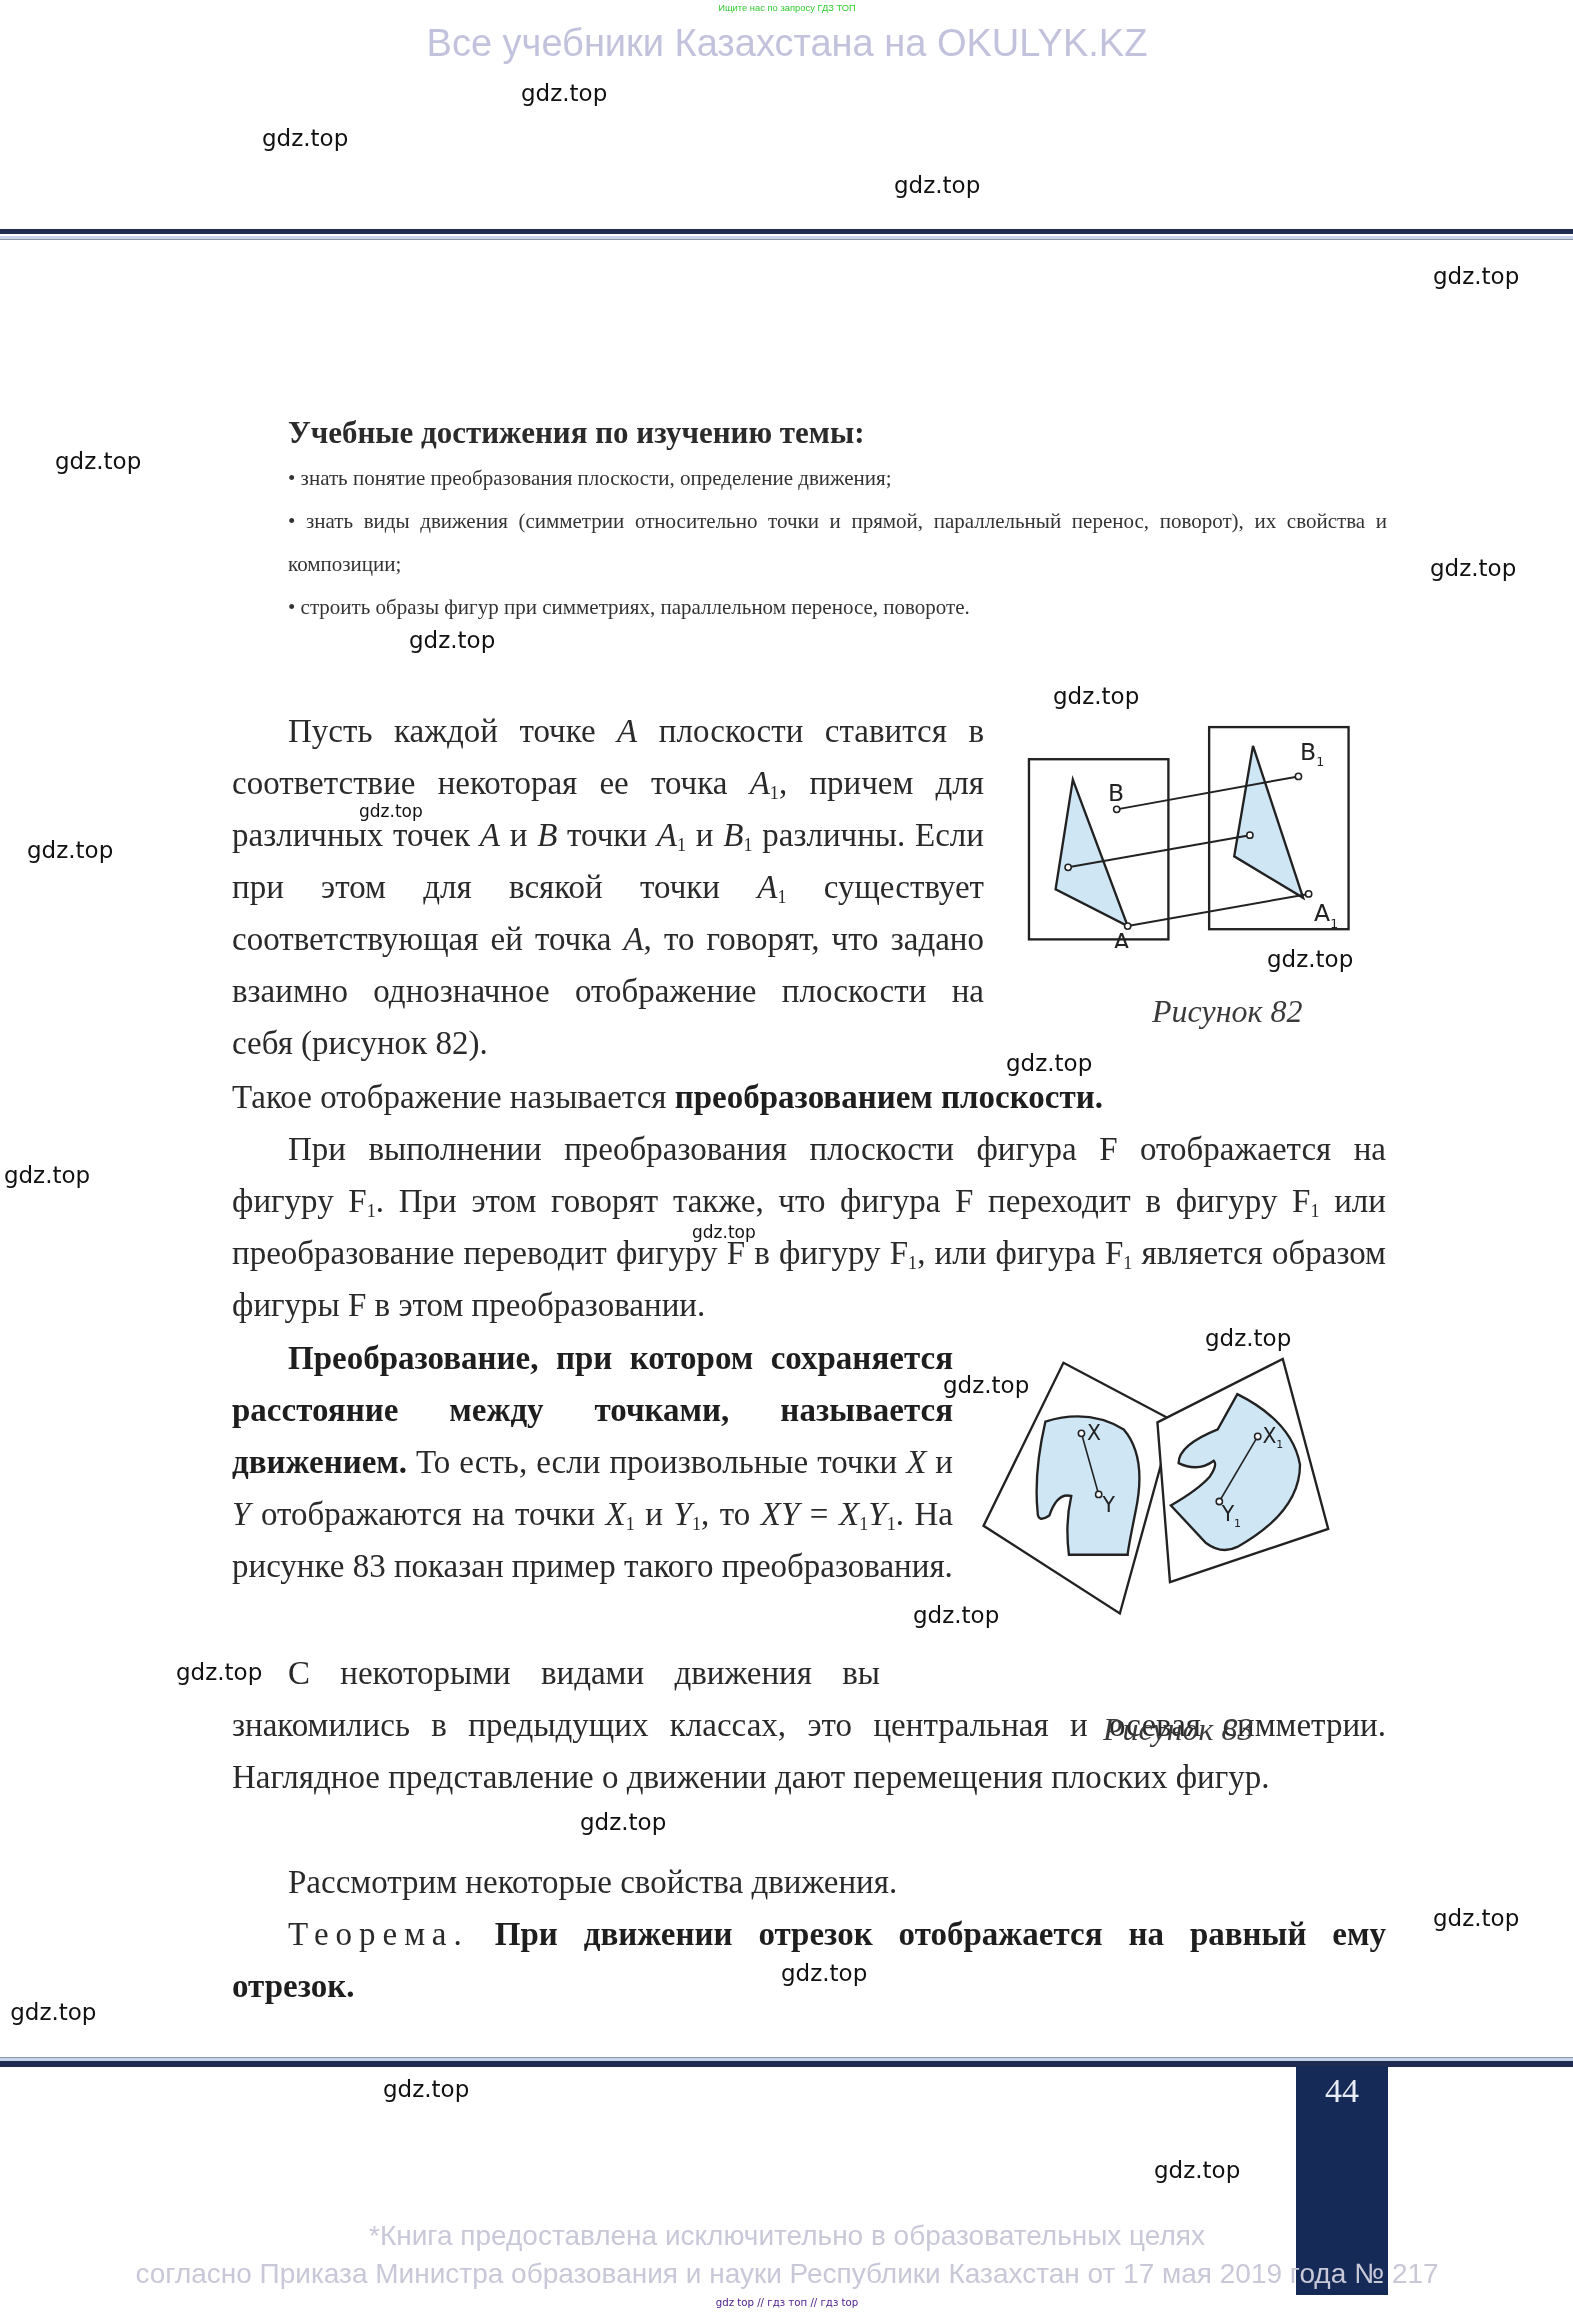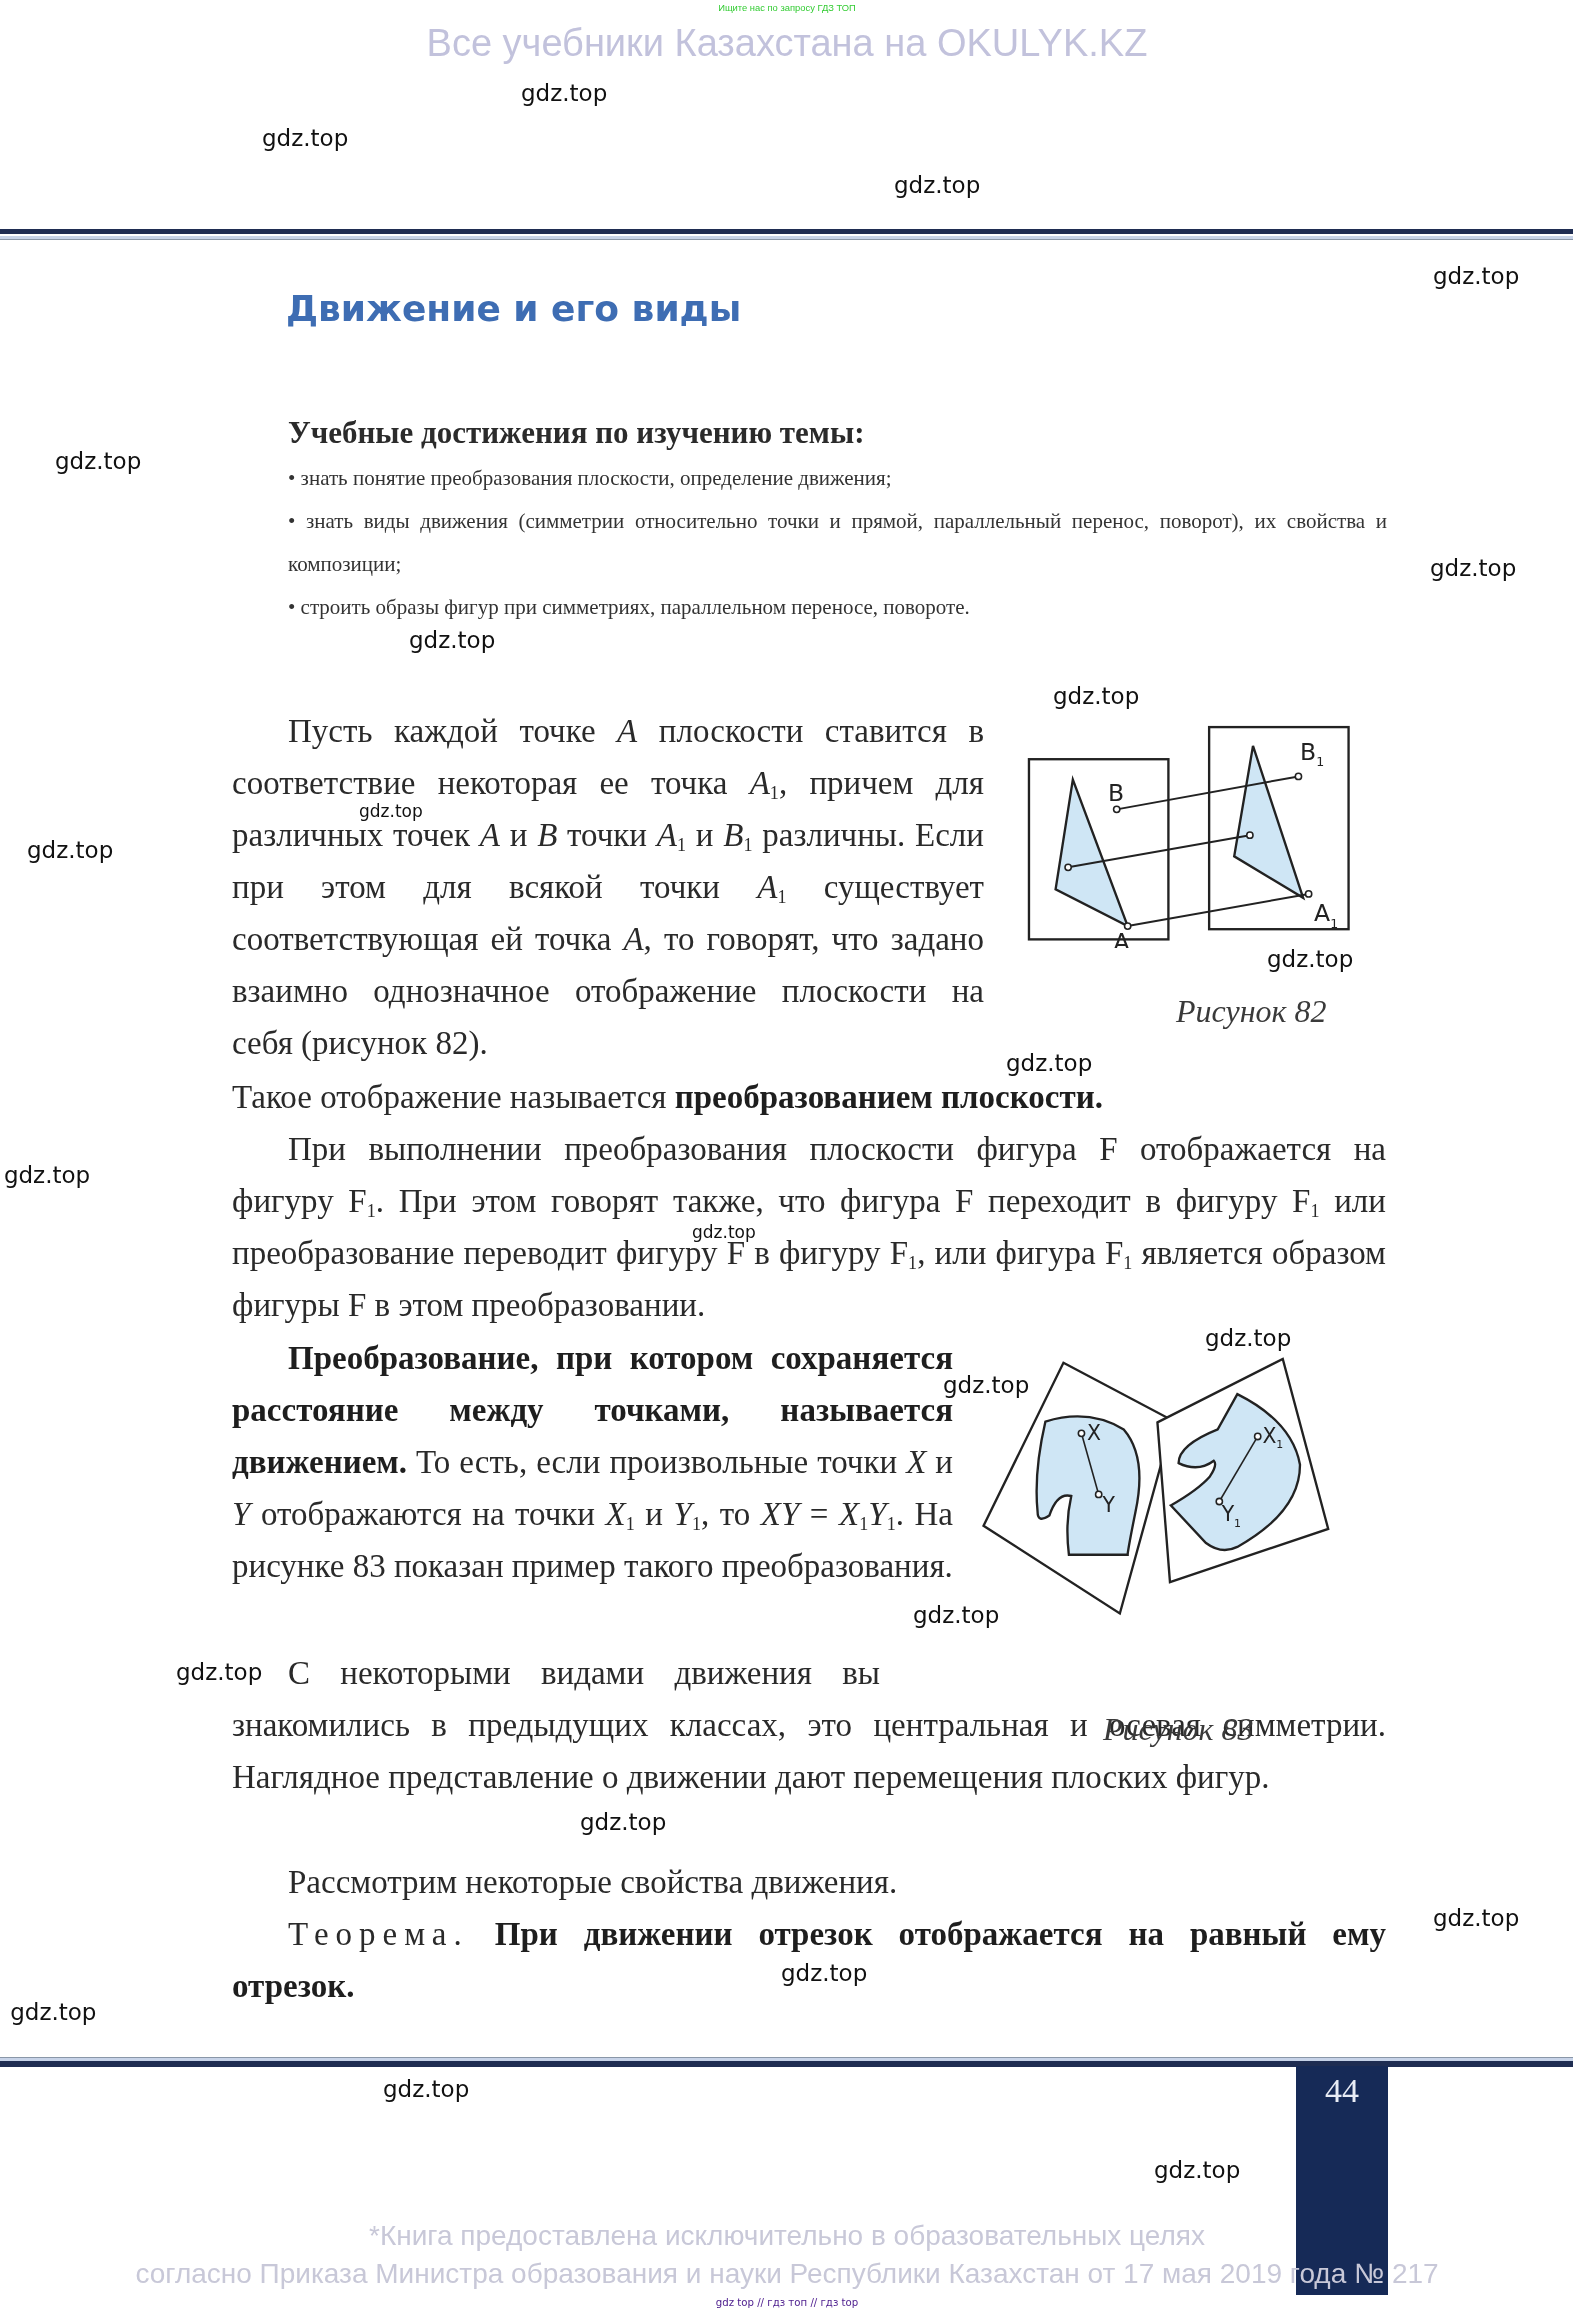--- a/index.html
+++ b/index.html
@@ -43,21 +43,20 @@
 <body>
 
 <div class="abs promo-top">Ищите нас по запросу ГДЗ ТОП</div>
 <div class="abs site-title">Все учебники Казахстана на OKULYK.KZ</div>
 <div class="abs rule-top">
     <div class="dark"></div>
     <div class="light"></div>
   </div>
 
 <div class="abs heading">
-  <div>Движение и его виды</div>
 </div>
 
 <div class="abs goals-title">Учебные достижения по изучению темы:</div>
 <div class="abs goals">
   <div>• знать понятие преобразования плоскости, определение движения;</div>
   <div>• знать виды движения (симметрии относительно точки и прямой, параллельный перенос, поворот), их свойства и композиции;</div>
   <div>• строить образы фигур при симметриях, параллельном переносе, повороте.</div>
 </div>
 
 <div class="abs para p1"><span class="ind"></span><span>Пусть каждой точке </span><i>A</i><span> плоскости ставится в соответствие некоторая ее точка </span><i>A</i><sub>1</sub><span>, причем для различных точек </span><i>A</i><span> и </span><i>B</i><span> точки </span><i>A</i><sub>1</sub><span> и </span><i>B</i><sub>1</sub><span> различны. Если при этом для всякой точки </span><i>A</i><sub>1</sub><span> существует соответствующая ей точка </span><i>A</i><span>, то говорят, что задано взаимно однозначное отображение плоскости на себя (рисунок 82).</span></div>
@@ -87,21 +86,21 @@
   <circle cx="358" cy="81" r="4" fill="#fff" stroke="#222" stroke-width="2"></circle>
   <circle cx="64" cy="197" r="4" fill="#fff" stroke="#222" stroke-width="2"></circle>
   <circle cx="296" cy="156" r="4" fill="#fff" stroke="#222" stroke-width="2"></circle>
   <circle cx="140" cy="272" r="4" fill="#fff" stroke="#222" stroke-width="2"></circle>
   <circle cx="371" cy="231" r="4" fill="#fff" stroke="#222" stroke-width="2"></circle>
   <text x="115" y="112" font-family="DejaVu Sans, sans-serif" font-size="30" fill="#222">B</text>
   <text x="360" y="60" font-family="DejaVu Sans, sans-serif" font-size="30" fill="#222"><tspan>B</tspan><tspan font-size="16" dy="8">1</tspan></text>
   <text x="122" y="303" font-family="DejaVu Sans, sans-serif" font-size="30" fill="#222">A</text>
   <text x="378" y="266" font-family="DejaVu Sans, sans-serif" font-size="30" fill="#222"><tspan>A</tspan><tspan font-size="16" dy="8">1</tspan></text>
 </svg>
-<div class="abs caption" style="left:1176px; top:993px;">Рисунок 82</div>
+<div class="abs caption" style="left:1152px; top:993px;">Рисунок 82</div>
 
 <svg class="fig" style="left:971px; top:1355px;" width="423" height="282" viewBox="0 0 540 360">
   <polygon points="150,8 245,63 240,63 223,95 228,95 270,240 240,340 16,220" fill="#fff" stroke="#222" stroke-width="3" style="display:none"></polygon>
   <polygon points="118,10 258,84 190,330 16,218" fill="#fff" stroke="#222" stroke-width="3"></polygon>
   <polygon points="238,86 398,5 456,222 254,290" fill="#fff" stroke="#222" stroke-width="3"></polygon>
   <path d="M95,85 Q150,68 195,95 Q225,130 210,200 Q200,250 200,255 L125,255 Q120,215 128,180 Q110,175 100,205 Q85,215 85,200 Q80,150 95,85 Z" fill="#cfe6f5" stroke="#222" stroke-width="3"></path>
   <path d="M340,50 Q410,85 420,140 Q420,200 340,245 Q320,255 300,240 L255,192 Q290,172 305,155 Q315,140 310,135 Q290,150 265,138 Q265,115 315,95 Z" fill="#cfe6f5" stroke="#222" stroke-width="3"></path>
   <line x1="141" y1="100" x2="163" y2="178" stroke="#222" stroke-width="2"></line>
   <line x1="366" y1="104" x2="317" y2="187" stroke="#222" stroke-width="2"></line>
   <circle cx="141" cy="100" r="4" fill="#fff" stroke="#222" stroke-width="2"></circle>

